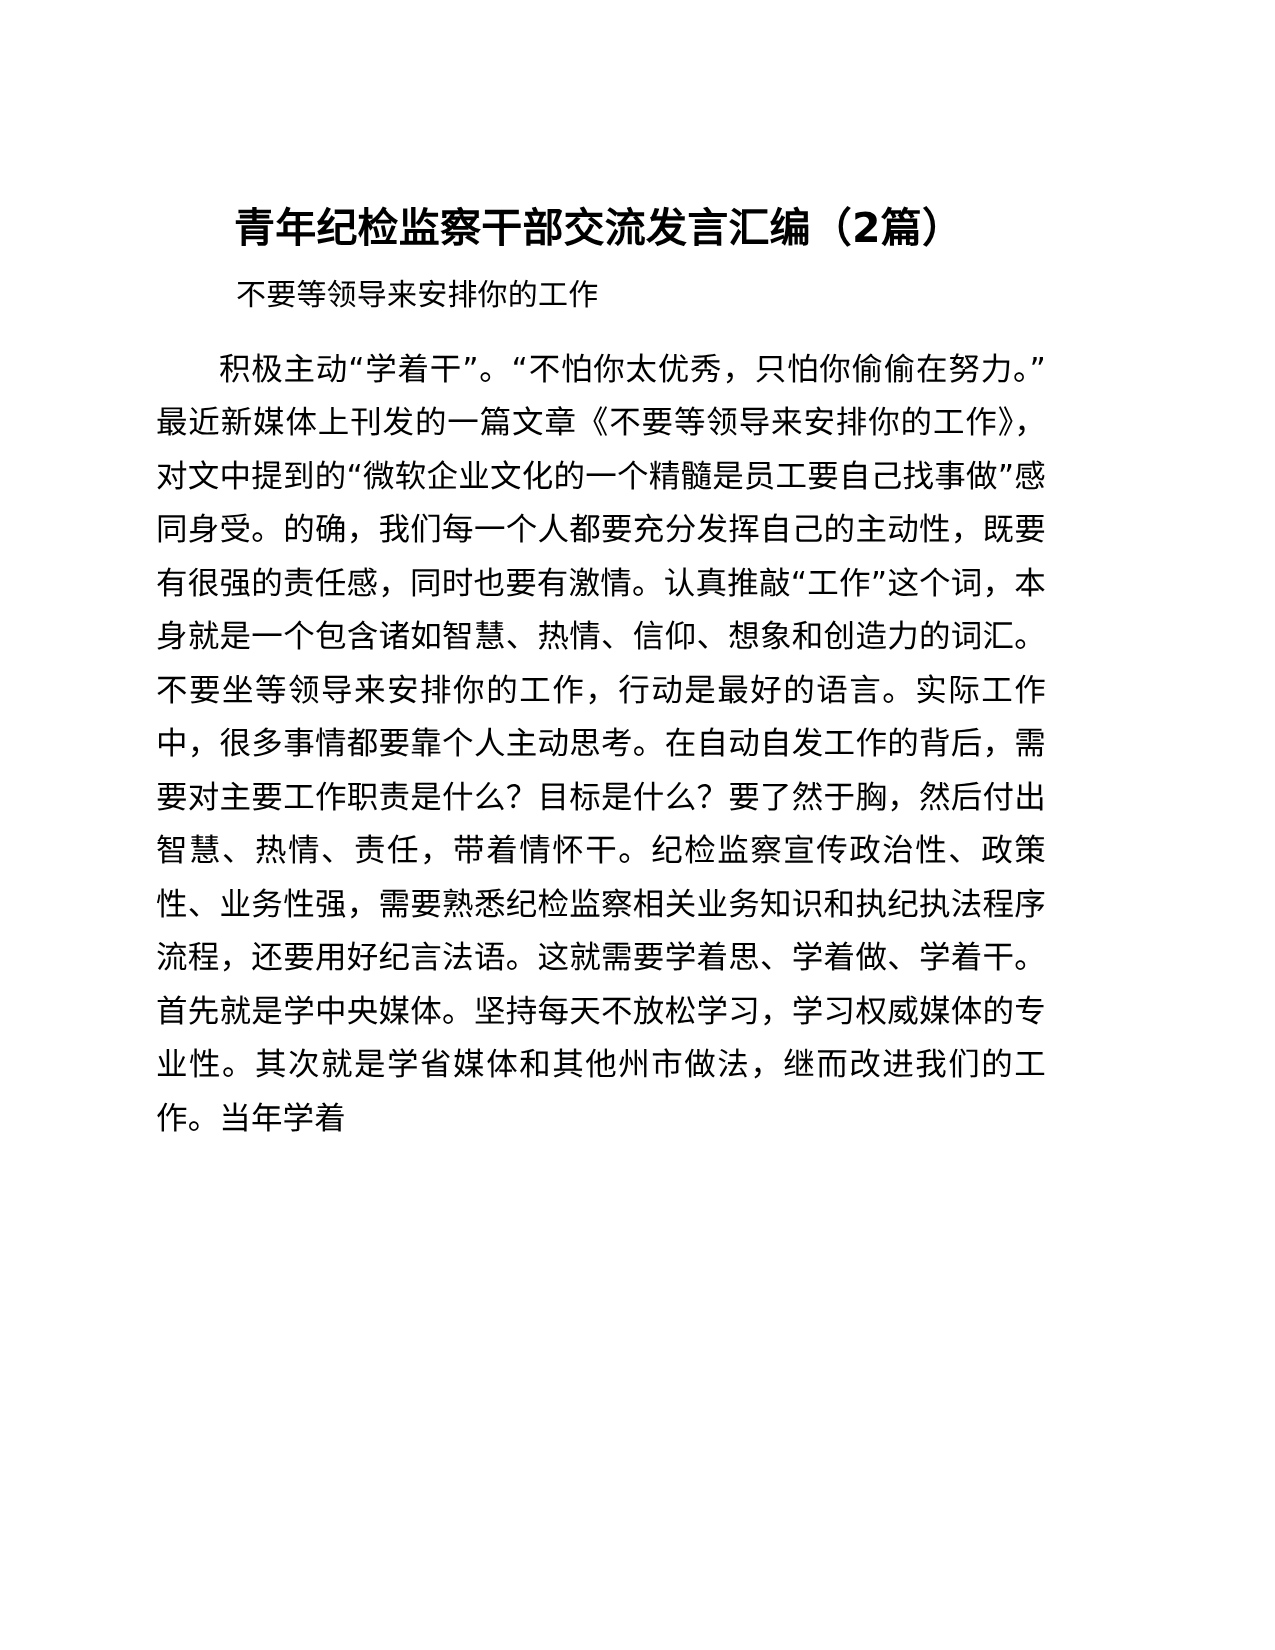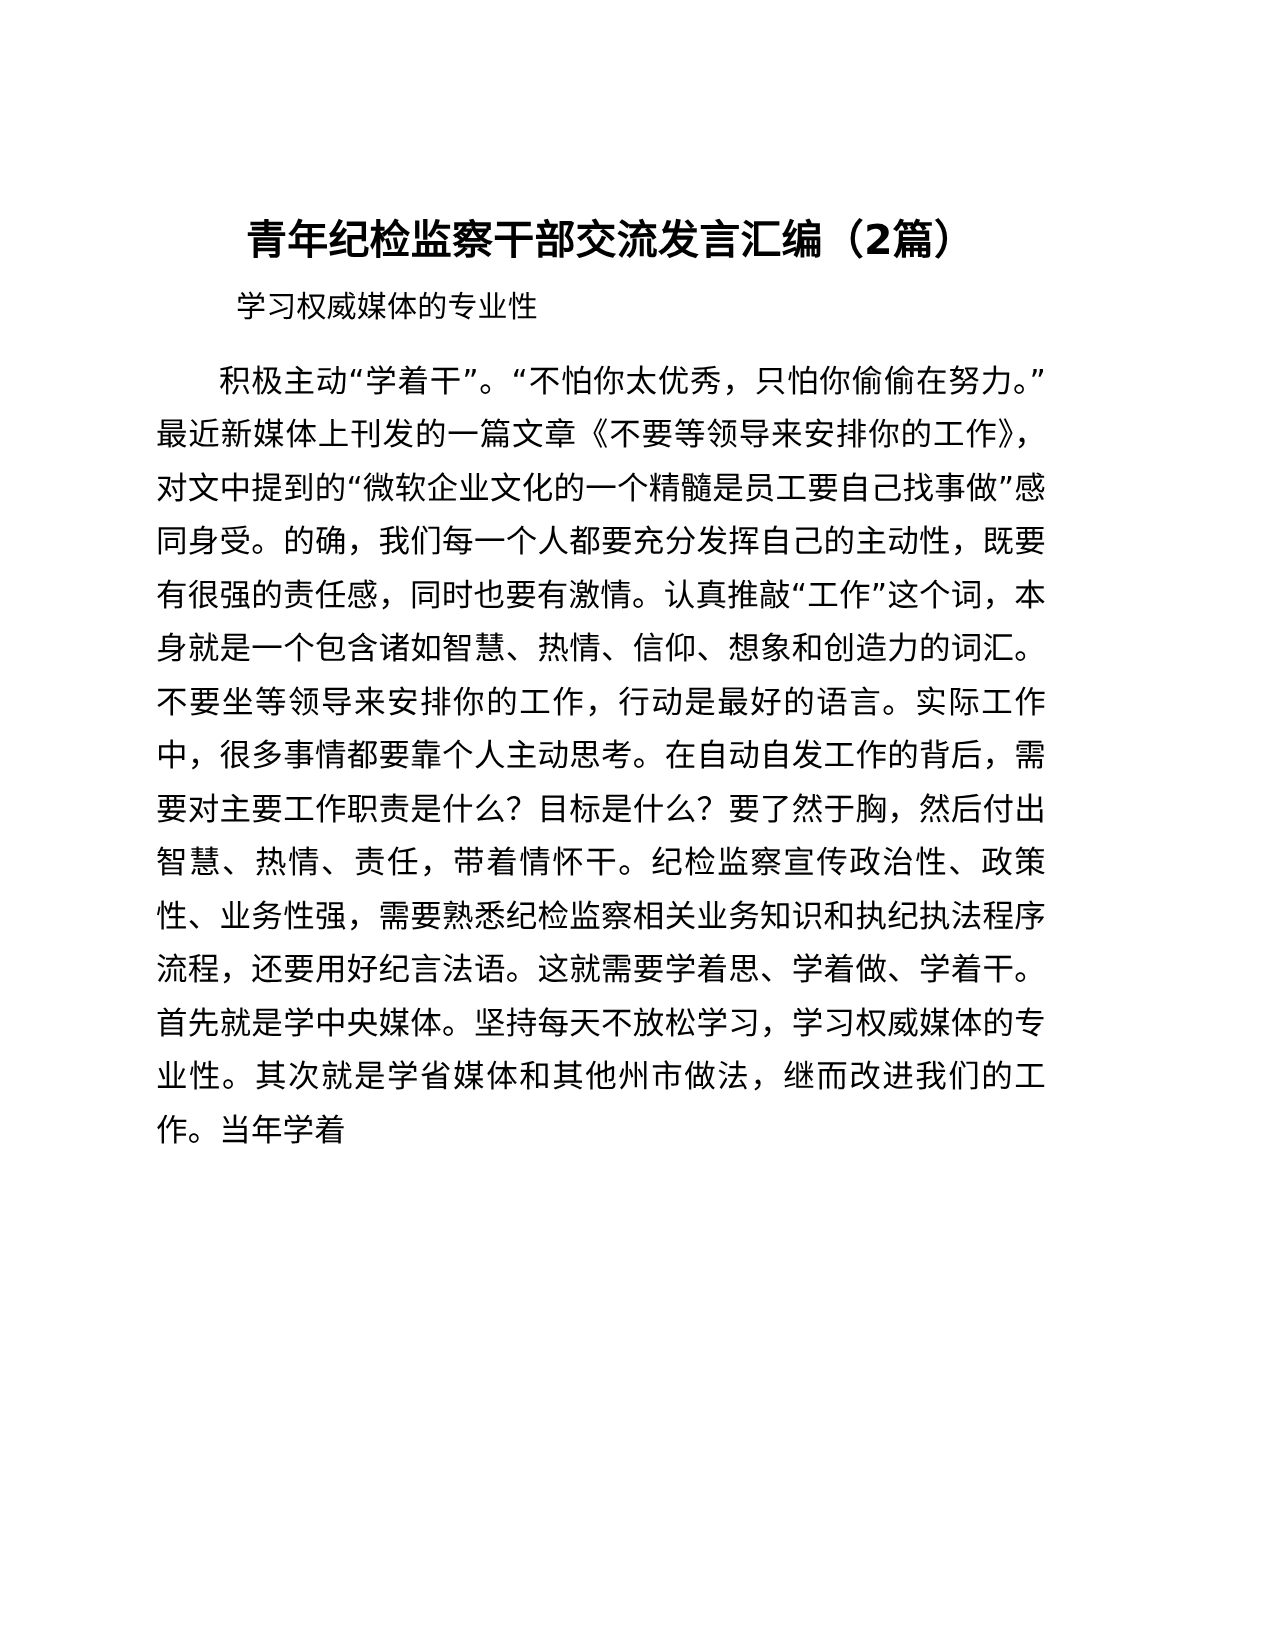--- a/index.html
+++ b/index.html
@@ -28,21 +28,21 @@
 
   
   .content {
     position: absolute;
     left: 156px;
     top: 0;
     width: 890px;
   }
 
   .doc-title {
-    margin: 12px;
+    margin: 0;
     padding: 0;
     padding-top: 202px;
     font-size: 41px;
     line-height: 1.30;
     font-weight: bold;
     letter-spacing: 0.2px;
     text-align: left;
     text-indent: 78px;
     white-space: nowrap;
   }
@@ -77,19 +77,19 @@
   }
 </style>
 </head>
 <body>
 
 <div class="page">
   <div class="content">
 
     <h1 class="doc-title">青年纪检监察干部交流发言汇编（2篇）</h1>
 
-    <h2 class="doc-subtitle">学习权威媒体的专业性</h2>
+    <h2 class="doc-subtitle">不要等领导来安排你的工作</h2>
 
 
     <p class="body-para">积极主动“学着干”。“不怕你太优秀，只怕你偷偷在努力。”最近新媒体上刊发的一篇文章《不要等领导来安排你的工作》，对文中提到的“微软企业文化的一个精髓是员工要自己找事做”感同身受。的确，我们每一个人都要充分发挥自己的主动性，既要有很强的责任感，同时也要有激情。认真推敲“工作”这个词，本身就是一个包含诸如智慧、热情、信仰、想象和创造力的词汇。不要坐等领导来安排你的工作，行动是最好的语言。实际工作中，很多事情都要靠个人主动思考。在自动自发工作的背后，需要对主要工作职责是什么？目标是什么？要了然于胸，然后付出智慧、热情、责任，带着情怀干。纪检监察宣传政治性、政策性、业务性强，需要熟悉纪检监察相关业务知识和执纪执法程序流程，还要用好纪言法语。这就需要学着思、学着做、学着干。首先就是学中央媒体。坚持每天不放松学习，学习权威媒体的专业性。其次就是学省媒体和其他州市做法，继而改进我们的工作。当年学着</p>
 
   </div>
 </div>
 
 </body></html>

